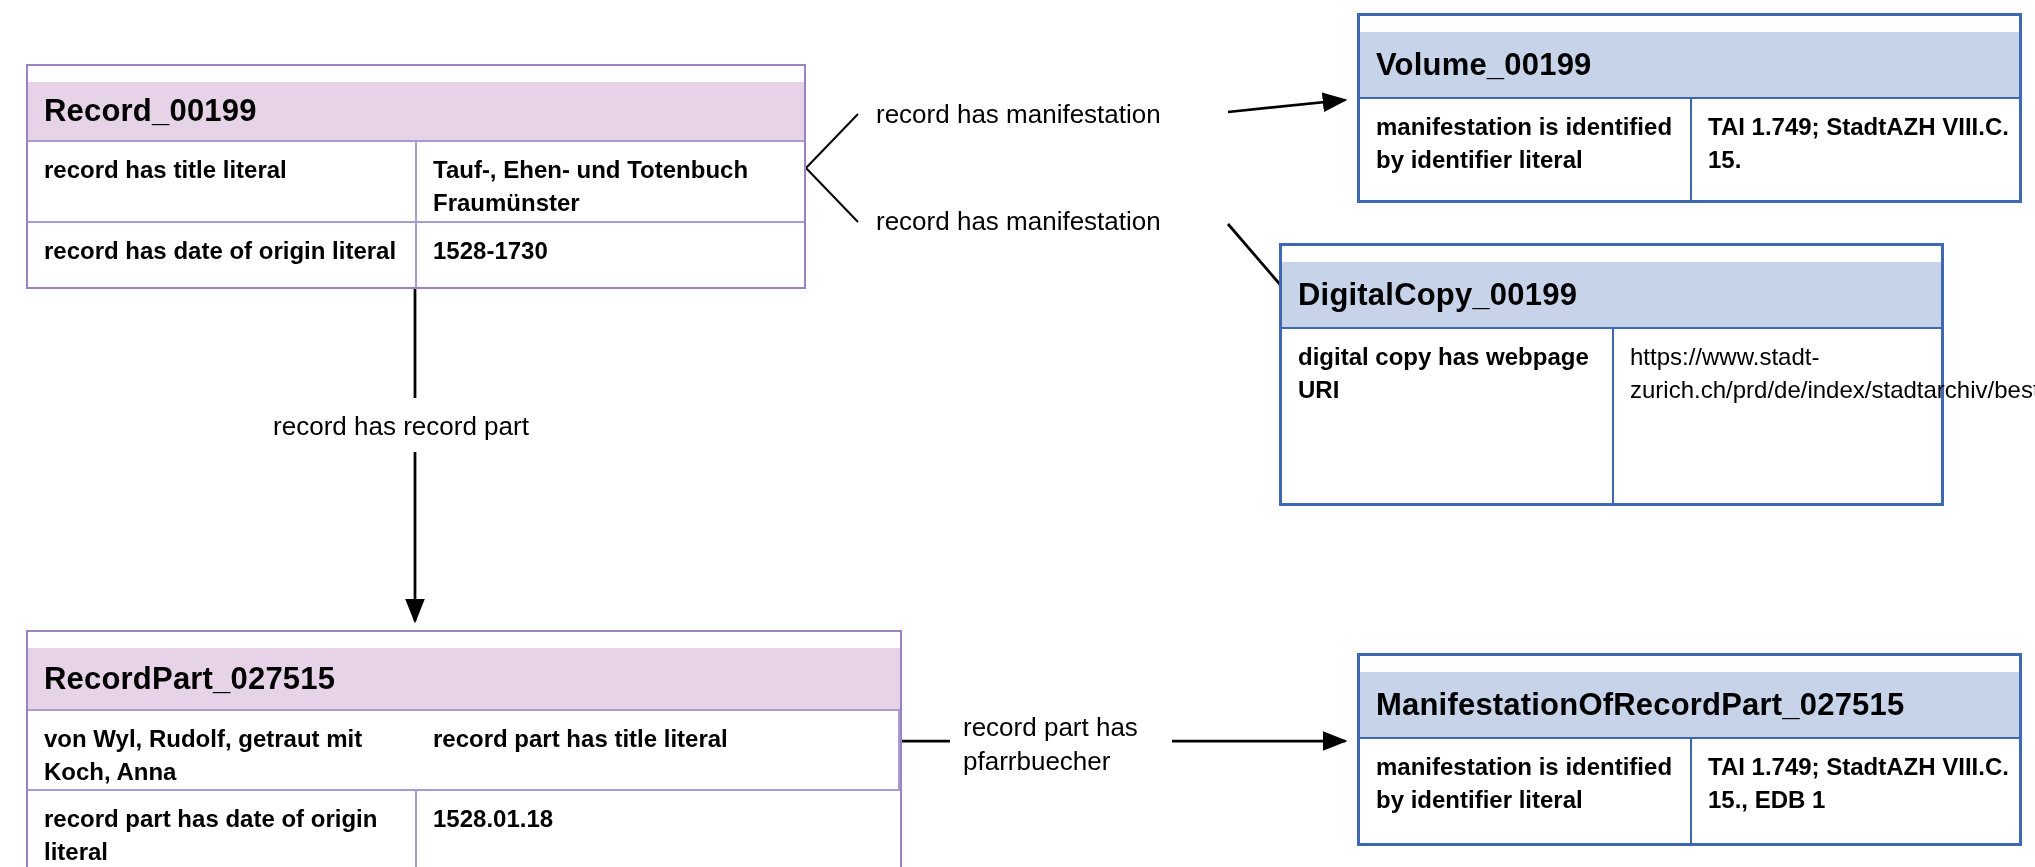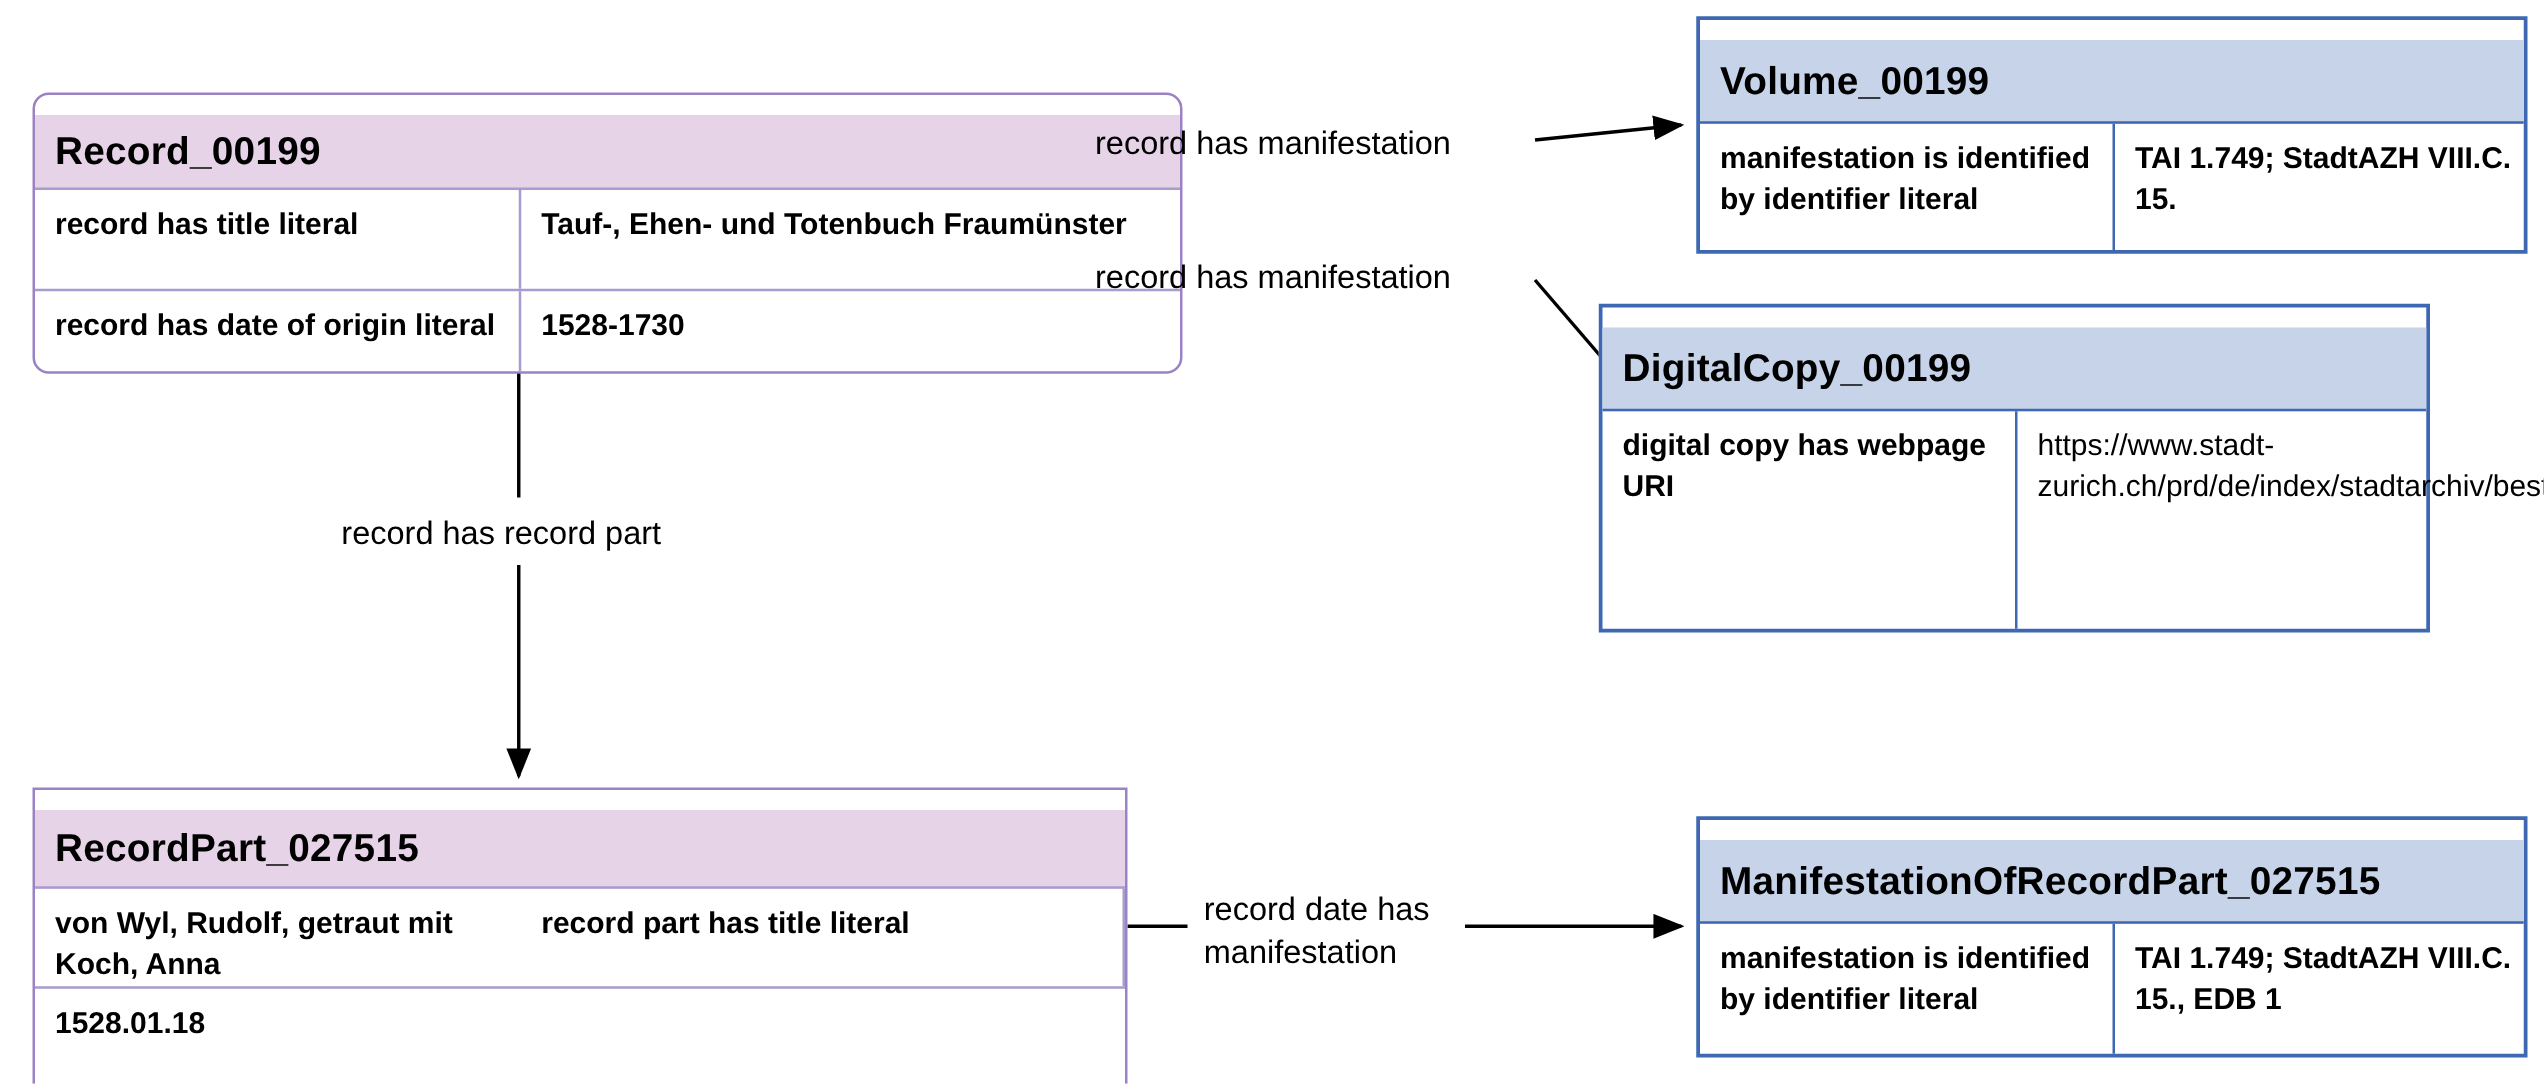--- a/index.html
+++ b/index.html
@@ -67,21 +67,21 @@
 
     <line class="thick" x1="1228" y1="224" x2="1345" y2="360" marker-end="url(#arrow)"></line>
 
     <line class="thick" x1="415" y1="274" x2="415" y2="398"></line>
     <line class="thick" x1="415" y1="452" x2="415" y2="621" marker-end="url(#arrow)"></line>
 
     <line class="thick" x1="807" y1="741" x2="950" y2="741"></line>
     <line class="thick" x1="1172" y1="741" x2="1345" y2="741" marker-end="url(#arrow)"></line>
   </svg>
 
-  <div class="node pink" style="left:26px; top:74px; width:920px;border-radius:13px;">
+  <div class="node pink" style="left:26px; top:64px; width:780px;">
     <div class="node-header" style="height:60px">Record_00199</div>
     <div class="node-row" style="height:79px">
       <div class="cell label">record has title literal</div>
       <div class="cell value">Tauf-, Ehen- und Totenbuch Fraumünster</div>
     </div>
     <div class="node-row" style="height:66px">
       <div class="cell label">record has date of origin literal</div>
       <div class="cell value">1528-1730</div>
     </div>
   </div>
@@ -102,30 +102,31 @@
     </div>
   </div>
 
   <div class="node pink" style="left:26px; top:630px; width:876px;">
     <div class="node-header" style="height:63px">RecordPart_027515</div>
     <div class="node-row" style="height:78px">
       <div class="cell value">von Wyl, Rudolf, getraut mit Koch, Anna</div>
       <div class="cell label">record part has title literal</div>
     </div>
     <div class="node-row" style="height:79px">
+      <div class="cell label">record part has date of origin literal</div>
       <div class="cell value">1528.01.18</div>
     </div>
   </div>
 
   <div class="node blue" style="left:1357px; top:653px; width:665px;">
     <div class="node-header" style="height:67px">ManifestationOfRecordPart_027515</div>
     <div class="node-row" style="height:104px">
       <div class="cell label">manifestation is identified by identifier literal</div>
       <div class="cell value">TAI 1.749; StadtAZH VIII.C. 15., EDB 1</div>
     </div>
   </div>
 
   <div class="edge-label" style="left:876px; top:97px;">record has manifestation</div>
   <div class="edge-label" style="left:876px; top:204px;">record has manifestation</div>
   <div class="edge-label" style="left:266px; top:409px; width:270px; text-align:center;">record has record part</div>
-  <div class="edge-label wrap" style="left:963px; top:710px; width:215px;">record date has manifestation</div>
+  <div class="edge-label wrap" style="left:963px; top:710px; width:215px;">record part has pfarrbuecher</div>
 
 </div>
 
 </body></html>

